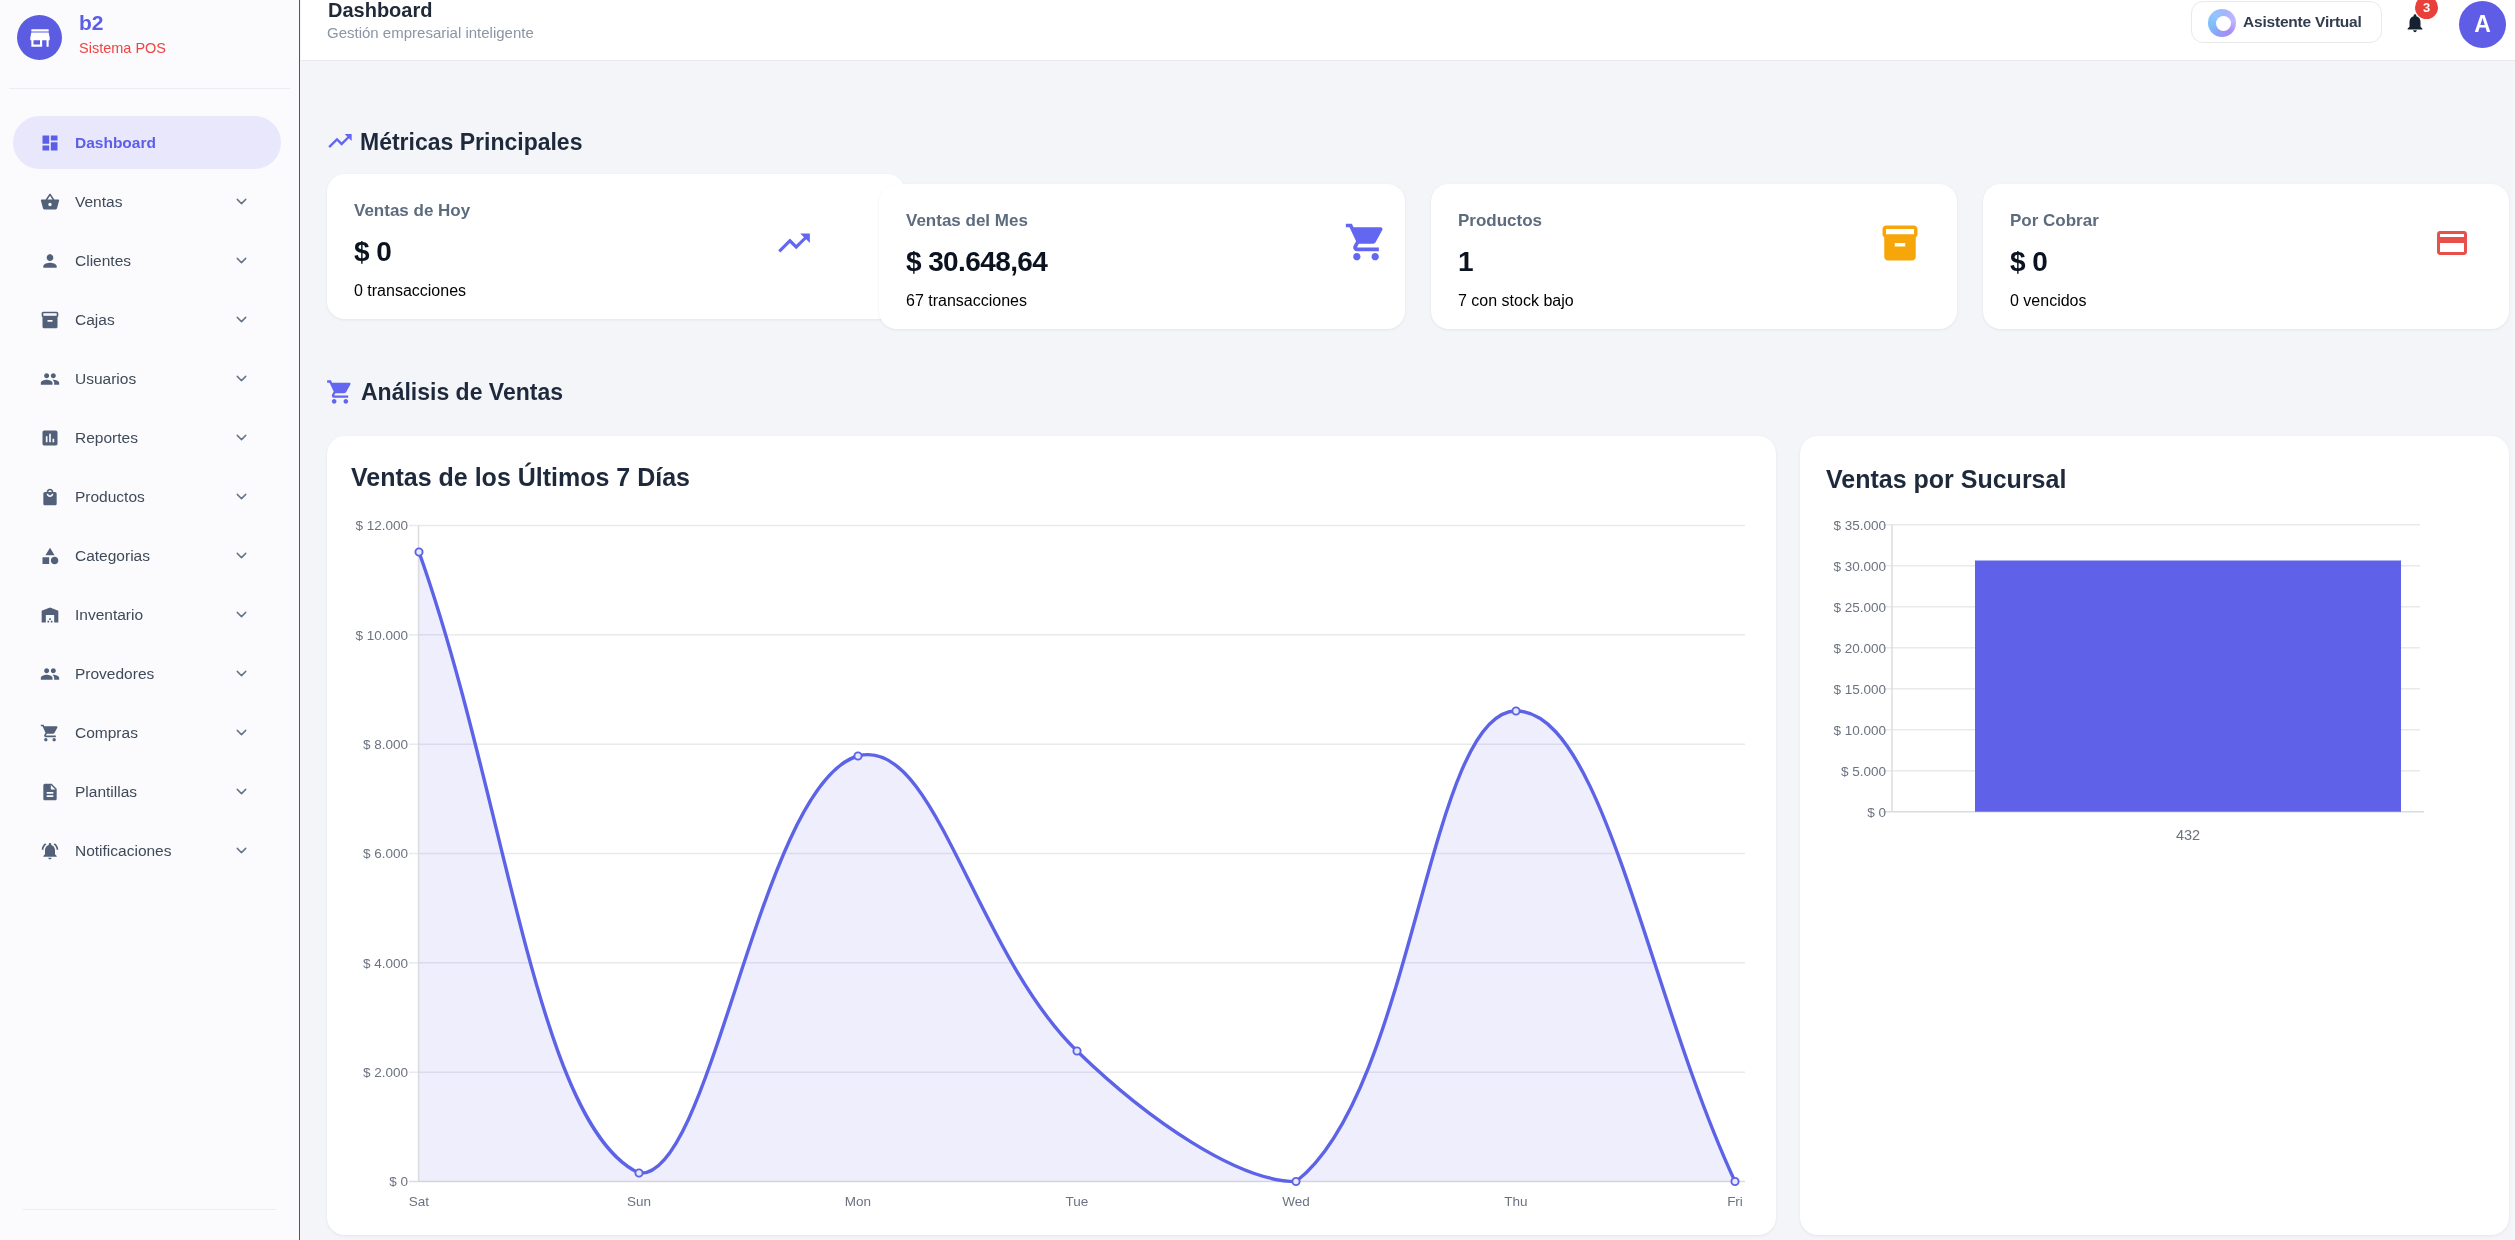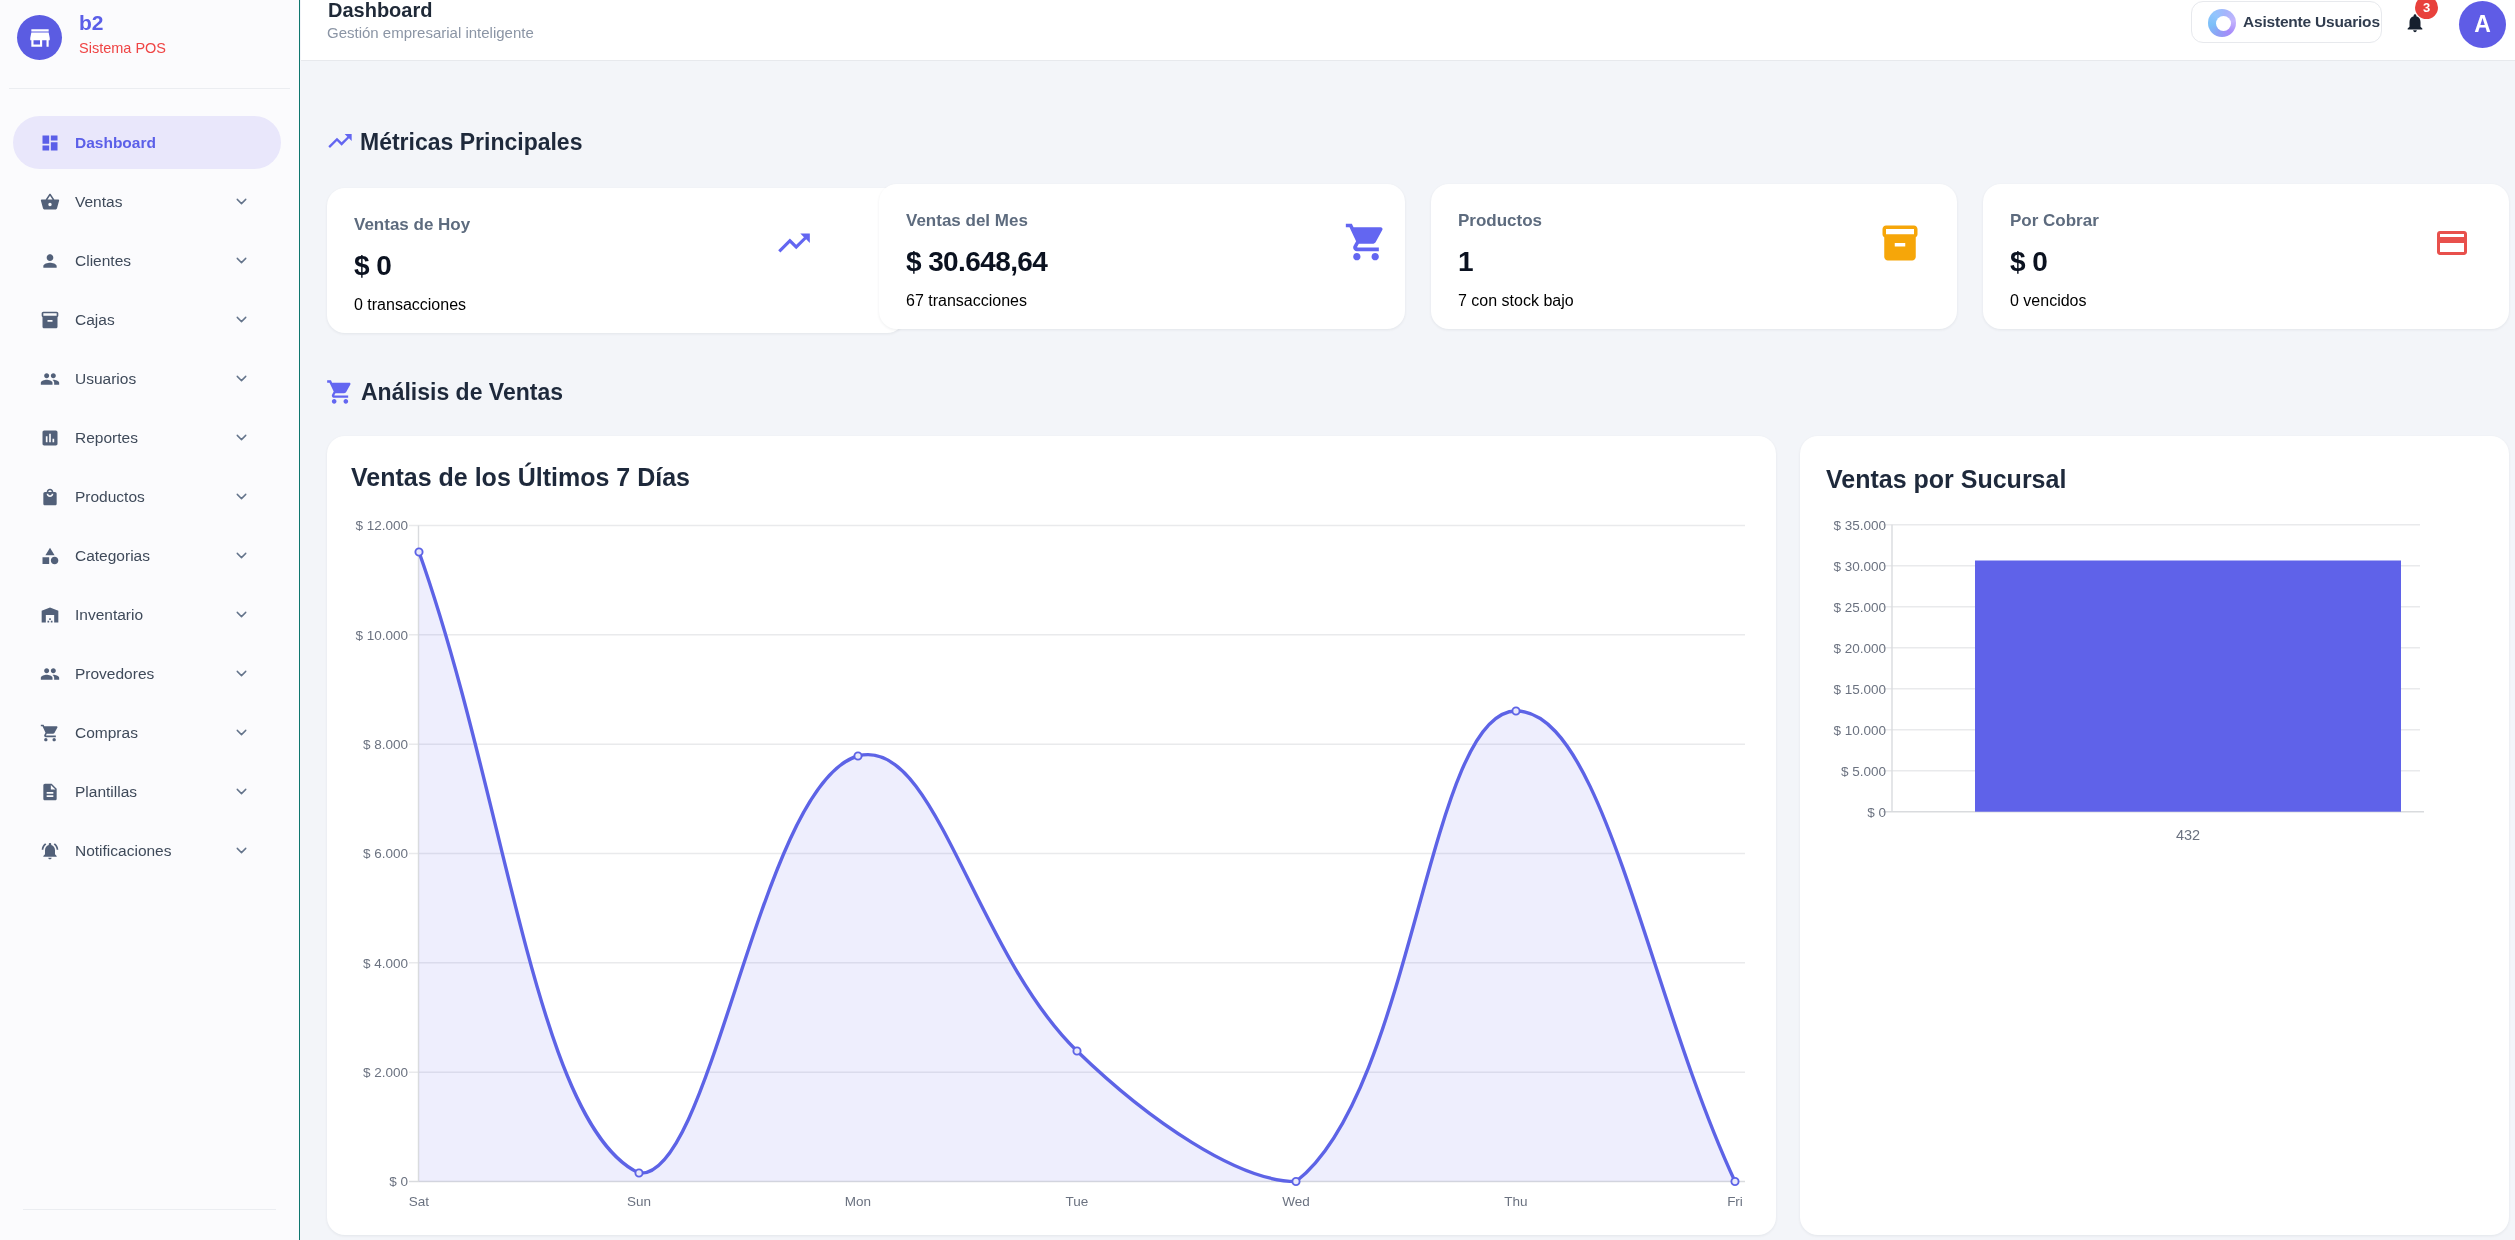--- a/index.html
+++ b/index.html
@@ -166,34 +166,34 @@
           <path d="M6 9l6 6 6-6"></path>
         </svg>
       </div>
     </div>
 </div>
 <div id="header">
   <div id="h-title">Dashboard</div>
   <div id="h-sub">Gestión empresarial inteligente</div>
   <div id="asst-btn">
       <div id="asst-icon"></div>
-      <div id="asst-text">Asistente Usuarios</div>
+      <div id="asst-text">Asistente Virtual</div>
     </div>
   <svg id="bell" viewBox="0 0 24 24" fill="#16202e">
       <path d="M12 22c1.1 0 2-.9 2-2h-4c0 1.1.9 2 2 2zm6-6v-5c0-3.07-1.63-5.64-4.5-6.32V4c0-.83-.67-1.5-1.5-1.5s-1.5.67-1.5 1.5v.68C7.64 5.36 6 7.92 6 11v5l-2 2v1h16v-1l-2-2z"></path>
     </svg>
   <div id="badge">3</div>
   <div id="avatar">A</div>
 </div>
 <div id="main">
     <div class="abs" style="left:25px;top:66px"><svg width="28" height="28" viewBox="0 0 24 24" fill="#6366f1">
         <path d="M16 6l2.29 2.29-4.88 4.88-4-4L2 16.59 3.41 18l6-6 4 4 6.3-6.29L22 12V6z"></path>
       </svg></div>
     <div class="abs st" style="left:59px;top:68px">Métricas Principales</div>
-  <div class="card" style="left:26px;top:127px;width:578px;height:145px">
+  <div class="card" style="left:26px;top:113px;width:578px;height:145px">
       <div class="m-title">Ventas de Hoy</div>
       <div class="m-value">$ 0</div>
       <div class="m-sub">0 transacciones</div>
     </div>
   <div class="card" style="left:578px;top:123px;width:526px;height:145px">
       <div class="m-title">Ventas del Mes</div>
       <div class="m-value">$ 30.648,64</div>
       <div class="m-sub">67 transacciones</div>
     </div>
   <div class="card" style="left:1130px;top:123px;width:526px;height:145px">

